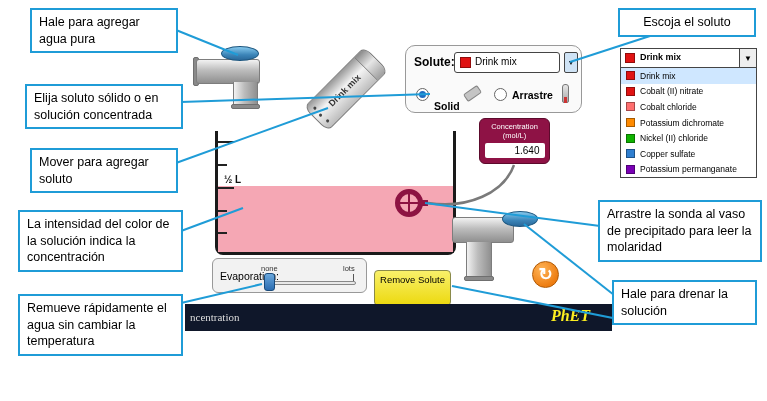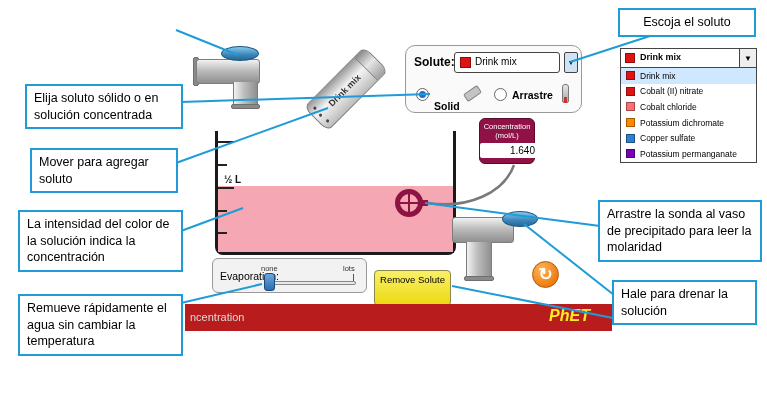--- a/index.html
+++ b/index.html
@@ -70,21 +70,21 @@
   .evtag { position:absolute; font-size:7.5px; color:#333; }
   .track { position:absolute; background:#e8e8e8; border:1px solid #888; border-radius:2px; box-sizing:border-box; }
   .endtick { position:absolute; width:1px; height:7px; background:#555; }
   .thumb { position:absolute; background:linear-gradient(180deg,#6aa8dd,#2b6cb0); border:1px solid #1a4a7a; border-radius:3px; box-sizing:border-box; }
 
   .ybtn { position:absolute; background:linear-gradient(180deg,#f9f06a,#ecd90f); border:1px solid #8a8a4a; border-radius:4px;
           font-size:9.5px; color:#000; text-align:center; line-height:17px; box-sizing:border-box; }
   .reset { position:absolute; border-radius:50%; background:radial-gradient(circle at 35% 30%, #ffb457, #ed7c10 72%);
            border:1px solid #b05a05; color:#fff; font-size:17px; font-weight:bold; text-align:center; line-height:25px; box-sizing:border-box; }
 
-  .simbar { position:absolute; background:#b91c1c; }
+  .simbar { position:absolute; background:#0f172a;font-family:Liberation Serif, serif; }
   .simbar .bt { position:absolute; left:5px; top:7px; font-size:11px; color:#ddd; }
   .simbar .phet { position:absolute; right:22px; top:3px; font-size:16px; font-weight:bold; font-style:italic; color:#fcee21; }
 
   
   .slist { position:absolute; background:#fff; border:1px solid #444; z-index:10; box-sizing:border-box; }
   .slist .hdr { position:relative; height:18px; border-bottom:1px solid #444; }
   .slist .hdr .hlabel { position:absolute; left:19px; top:3px; font-size:9px; font-weight:bold; }
   .slist .hdr .habtn { position:absolute; right:0; top:0; bottom:0; width:16px; background:#eee; border-left:1px solid #444;
                        display:flex; align-items:center; justify-content:center; font-size:8px; }
   .slist .item { height:15.6px; display:flex; align-items:center; padding-left:5px; gap:5px; font-size:8.5px; color:#000; }
@@ -121,21 +121,21 @@
     <div class="radio" style="left:10px;top:42px">
         <span class="dot"></span>
       </div>
     <span class="rlabel" style="left:28px;top:54px">Solid</span>
     <span class="mini-shaker" style="left:58px;top:43px;width:17px;height:9px"></span>
     <div class="radio" style="left:88px;top:42px"></div>
     <span class="rlabel" style="left:106px;top:43px">Arrastre</span>
     <span class="dropper" style="left:156px;top:38px"></span>
   </div>
 
-  <div class="abs meter" style="left:479px;top:118px;width:56px;height:46px;padding-top:3px">
+  <div class="abs meter" style="left:479px;top:118px;width:71px;height:46px;padding-top:3px">
     <div class="t">Concentration</div>
     <div class="t">(mol/L)</div>
     <div class="val">1.640</div>
   </div>
 
   <div class="abs beaker" style="left:215px;top:131px;width:241px;height:124px">
     <div class="solution" style="height:66px"></div>
     <div class="tick" style="top:10px;width:16px"></div>
     <div class="tick" style="top:33px;width:9px"></div>
     <div class="tick" style="top:56px;width:16px"></div>
@@ -183,20 +183,21 @@
     <line x1="181" y1="102" x2="430" y2="94" stroke="#1f9cd7" stroke-width="2"></line>
     <line x1="176" y1="163" x2="328" y2="108" stroke="#1f9cd7" stroke-width="2"></line>
     <line x1="181" y1="231" x2="243" y2="208" stroke="#1f9cd7" stroke-width="2"></line>
     <line x1="181" y1="303" x2="262" y2="284" stroke="#1f9cd7" stroke-width="2"></line>
     <line x1="650" y1="36" x2="570" y2="62" stroke="#1f9cd7" stroke-width="2"></line>
     <line x1="600" y1="226" x2="425" y2="203" stroke="#1f9cd7" stroke-width="2"></line>
     <line x1="614" y1="295" x2="524" y2="224" stroke="#1f9cd7" stroke-width="2"></line>
     <line x1="638" y1="323" x2="452" y2="286" stroke="#1f9cd7" stroke-width="2"></line>
   </svg>
 
+  <div class="callout" style="left:30px;top:8px;width:148px">Hale para agregar agua pura</div>
   <div class="callout" style="left:25px;top:84px;width:158px">Elija soluto sólido o en solución concentrada</div>
   <div class="callout" style="left:30px;top:148px;width:148px">Mover para agregar soluto</div>
   <div class="callout" style="left:18px;top:210px;width:165px">La intensidad del color de la solución indica la concentración</div>
   <div class="callout" style="left:18px;top:294px;width:165px">Remueve rápidamente el agua sin cambiar la temperatura</div>
   <div class="callout center" style="left:618px;top:8px;width:138px">Escoja el soluto</div>
   <div class="callout" style="left:598px;top:200px;width:164px">Arrastre la sonda al vaso de precipitado para leer la molaridad</div>
   <div class="callout" style="left:612px;top:280px;width:145px">Hale para drenar la solución</div>
 
   <div class="slist" style="left:620px;top:48px;width:137px">
     <div class="hdr">
@@ -216,20 +217,24 @@
     </div>
     <div class="item">
       <span class="sw" style="width: 9px; height: 9px; background: rgb(255, 111, 111);"></span>
       <span>Cobalt chloride</span>
     </div>
     <div class="item">
       <span class="sw" style="width: 9px; height: 9px; background: rgb(255, 138, 0);"></span>
       <span>Potassium dichromate</span>
     </div>
     <div class="item">
+      <span class="sw" style="width: 9px; height: 9px; background: rgb(15, 178, 0);"></span>
+      <span>Nickel (II) chloride</span>
+    </div>
+    <div class="item">
       <span class="sw" style="width: 9px; height: 9px; background: rgb(47, 127, 208);"></span>
       <span>Copper sulfate</span>
     </div>
     <div class="item">
       <span class="sw" style="width: 9px; height: 9px; background: rgb(122, 0, 181);"></span>
       <span>Potassium permanganate</span>
     </div>
   </div>
 
 </div>

